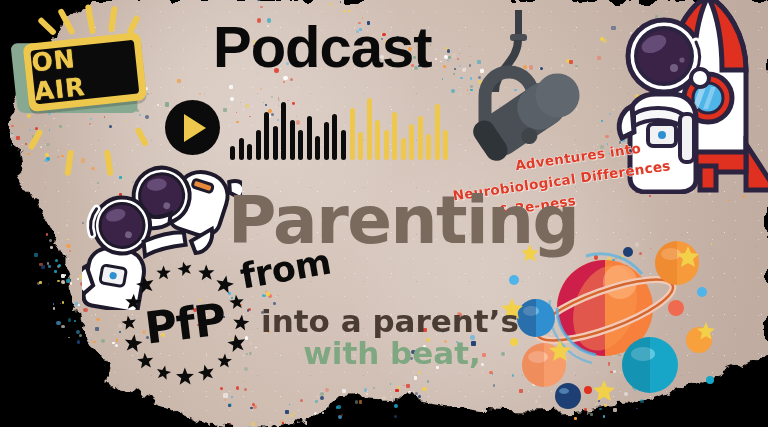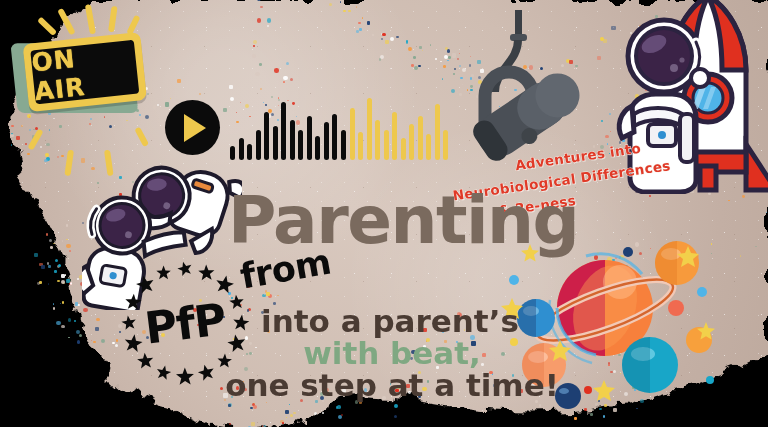--- a/index.html
+++ b/index.html
@@ -814,20 +814,21 @@
     <div class="onair-box">
       <div class="onair-side"></div>
       <div class="onair-face">
         <div class="onair-screen">
           <span class="onair-text">ON AIR</span>
         </div>
       </div>
     </div>
   </div>
 
+  <div class="podcast">Podcast</div>
 
   <div class="play-btn">
     <div class="play-tri"></div>
   </div>
 
   <div class="wave" id="waveform">
       <span style="left: 0px; height: 14px; background: rgb(11, 11, 11);"></span>
       <span style="left: 8.53846px; height: 22px; background: rgb(11, 11, 11);"></span>
       <span style="left: 17.0769px; height: 16px; background: rgb(11, 11, 11);"></span>
       <span style="left: 25.6154px; height: 30px; background: rgb(11, 11, 11);"></span>
@@ -1030,16 +1031,15 @@
           <path d="M13.26 35.84 L15.36 41.45 L21.35 41.71 L16.66 45.44 L18.26 51.21 L13.26 47.91 L8.27 51.21 L9.87 45.44 L5.18 41.71 L11.16 41.45 Z" fill="#0b0b0b" transform="rotate(4 13.3 44.3)"></path>
           <path d="M25.40 17.42 L27.72 23.62 L34.34 23.91 L29.16 28.04 L30.93 34.42 L25.40 30.76 L19.88 34.42 L21.65 28.04 L16.46 23.91 L23.08 23.62 Z" fill="#0b0b0b" transform="rotate(-13 25.4 26.8)"></path>
           <path d="M43.57 7.51 L45.45 12.53 L50.80 12.76 L46.61 16.10 L48.04 21.26 L43.57 18.30 L39.10 21.26 L40.53 16.10 L36.34 12.76 L41.69 12.53 Z" fill="#0b0b0b" transform="rotate(0 43.6 15.1)"></path>
         </svg></div>
     <div class="pfp-text">PfP</div>
   </div>
 
   <div class="tag">
     <div class="r1">into a parent’s</div>
     <div class="r2">with beat,</div>
-    <div class="r3">one step at a time!</div>
   </div>
 
 </div>
 
 </body></html>

